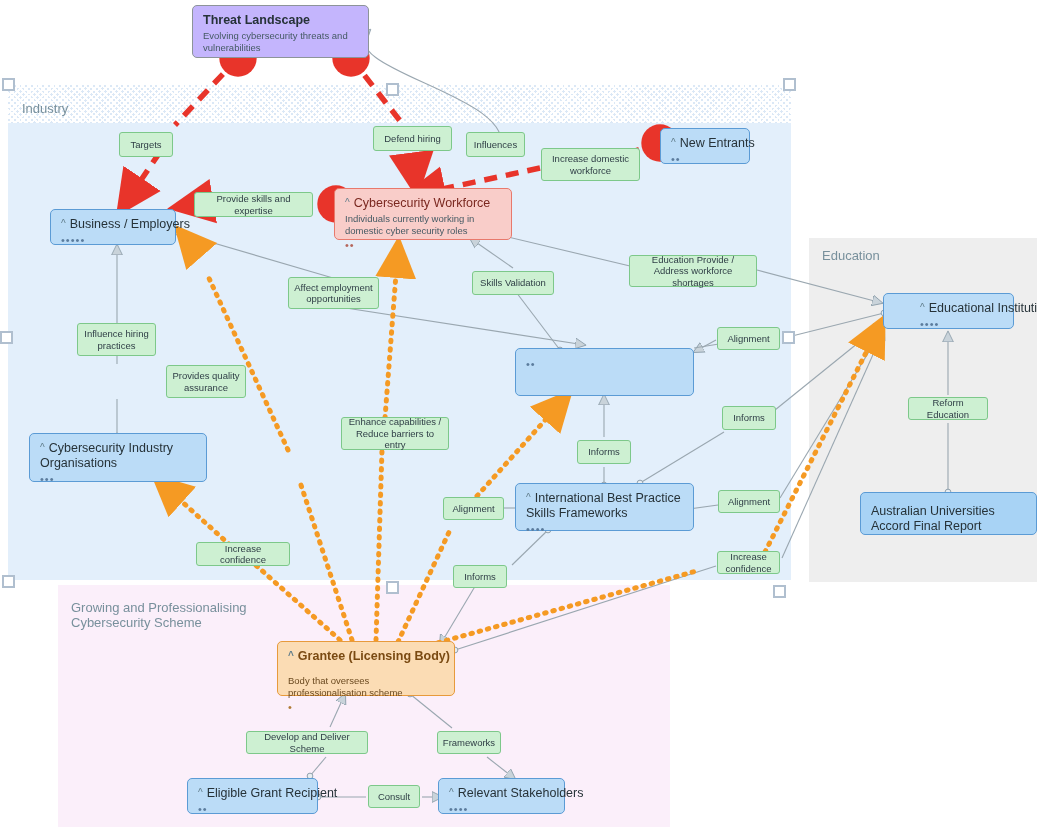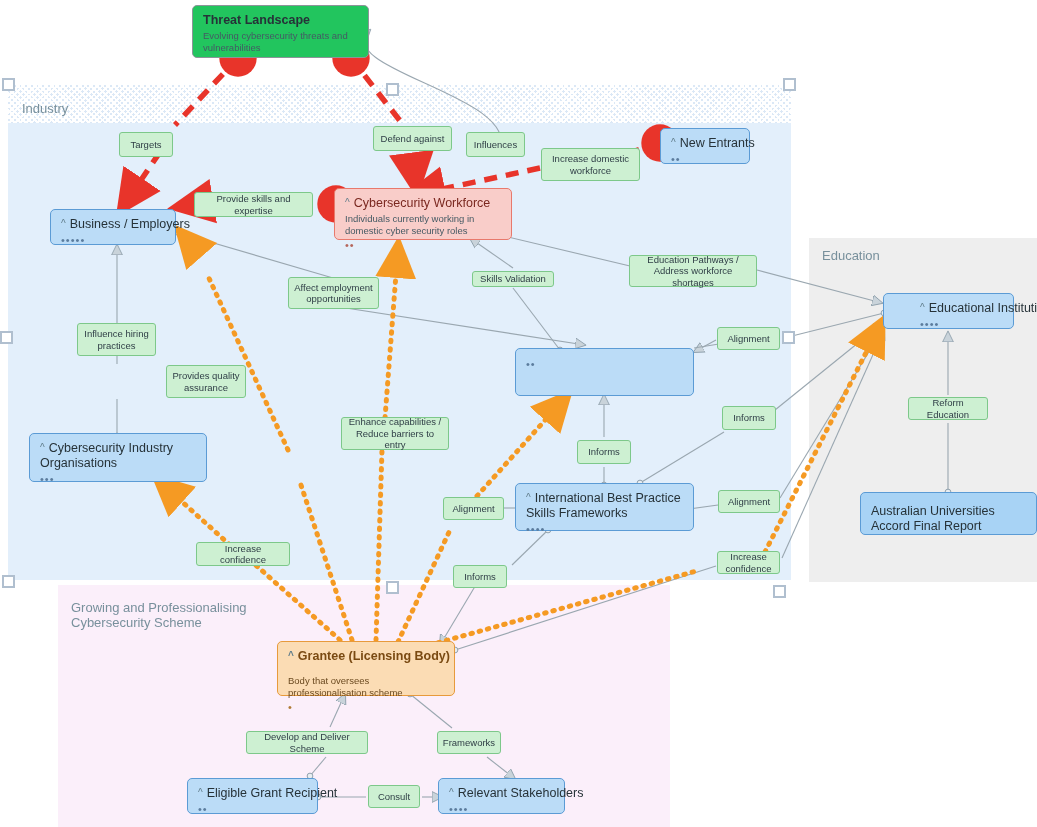--- a/index.html
+++ b/index.html
@@ -29,21 +29,21 @@
   
   .node{position:absolute;box-sizing:border-box;border-radius:5px;border:1px solid #5b9bd5;
         background:#bbdcf7;padding:7px 10px 6px 10px;}
   .node .ttl{font-size:12.5px;line-height:15px;color:#263238;white-space:nowrap;}
   .node .ttl.wrap{white-space:normal;}
   .node .caret{color:#607d8b;font-size:10px;margin-right:4px;display:inline-block;
                transform:translateY(-1px);}
   .node .desc{font-size:9.5px;line-height:12px;color:#455a64;margin-top:2px;}
   .node .dots{font-size:11px;line-height:9px;color:#5b7c9d;letter-spacing:1px;margin-top:4px;}
 
-  .node.grey{background:#22c55e;border-color:#8d9499;}
+  .node.grey{background:#c4b5fd;border-color:#8d9499;}
   .node.grey .ttl{font-weight:bold;}
   .node.red{background:#f9cdc9;border-color:#e8796c;}
   .node.red .ttl{color:#7a2820;}
   .node.red .dots{color:#b5665c;}
   .node.orange{background:#fbdcb4;border-color:#e79a3c;}
   .node.orange .ttl{font-weight:bold;color:#7a4a12;}
   .node.orange .desc{color:#6b4a20;}
   .node.orange .dots{color:#b07a33;}
   .node.plain{background:#a8d3f5;border-color:#5b9bd5;}
 
@@ -243,27 +243,27 @@
   </div>
 
   <div class="node" id="n-stakeholders" style="left:438px;top:778px;width:127px;height:36px;">
     <div class="ttl">
       <span class="caret">^</span><span>Relevant Stakeholders</span>
     </div>
     <div class="dots">••••</div>
   </div>
 
   <div class="elabel" style="left:119px;top:132px;width:54px;height:25px;">Targets</div>
-  <div class="elabel" style="left:373px;top:126px;width:79px;height:25px;">Defend against</div>
+  <div class="elabel" style="left:373px;top:126px;width:79px;height:25px;">Defend hiring</div>
   <div class="elabel" style="left:466px;top:132px;width:59px;height:25px;">Influences</div>
   <div class="elabel" style="left:541px;top:148px;width:99px;height:33px;">Increase domestic workforce</div>
   <div class="elabel" style="left:194px;top:192px;width:119px;height:25px;">Provide skills and expertise</div>
   <div class="elabel" style="left:288px;top:277px;width:91px;height:32px;">Affect employment opportunities</div>
-  <div class="elabel" style="left:472px;top:271px;width:82px;height:16px;">Skills Validation</div>
-  <div class="elabel" style="left:629px;top:255px;width:128px;height:32px;">Education Pathways / Address workforce shortages</div>
+  <div class="elabel" style="left:472px;top:271px;width:82px;height:24px;">Skills Validation</div>
+  <div class="elabel" style="left:629px;top:255px;width:128px;height:32px;">Education Provide / Address workforce shortages</div>
   <div class="elabel" style="left:717px;top:327px;width:63px;height:23px;">Alignment</div>
   <div class="elabel" style="left:77px;top:323px;width:79px;height:33px;">Influence hiring practices</div>
   <div class="elabel" style="left:166px;top:365px;width:80px;height:33px;">Provides quality assurance</div>
   <div class="elabel" style="left:341px;top:417px;width:108px;height:33px;">Enhance capabilities / Reduce barriers to entry</div>
   <div class="elabel" style="left:577px;top:440px;width:54px;height:24px;">Informs</div>
   <div class="elabel" style="left:722px;top:406px;width:54px;height:24px;">Informs</div>
   <div class="elabel" style="left:908px;top:397px;width:80px;height:23px;">Reform Education</div>
   <div class="elabel" style="left:443px;top:497px;width:61px;height:23px;">Alignment</div>
   <div class="elabel" style="left:718px;top:490px;width:62px;height:23px;">Alignment</div>
   <div class="elabel" style="left:717px;top:551px;width:63px;height:23px;">Increase confidence</div>

